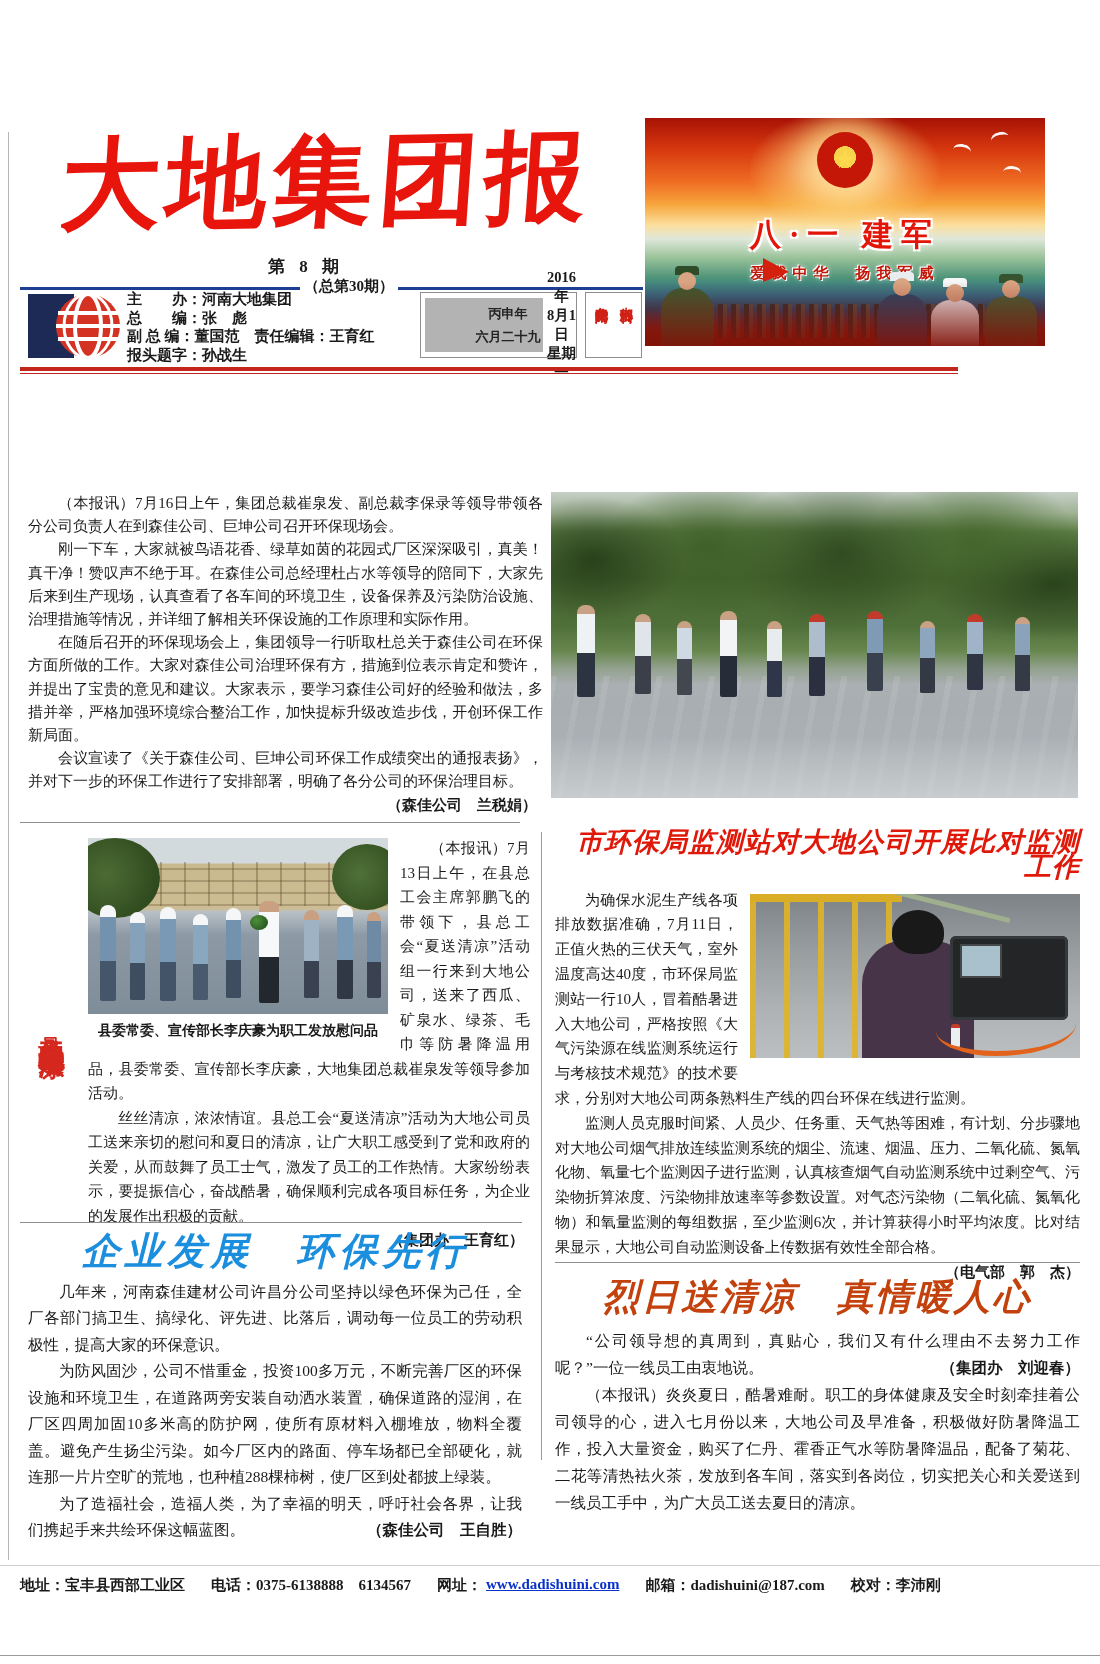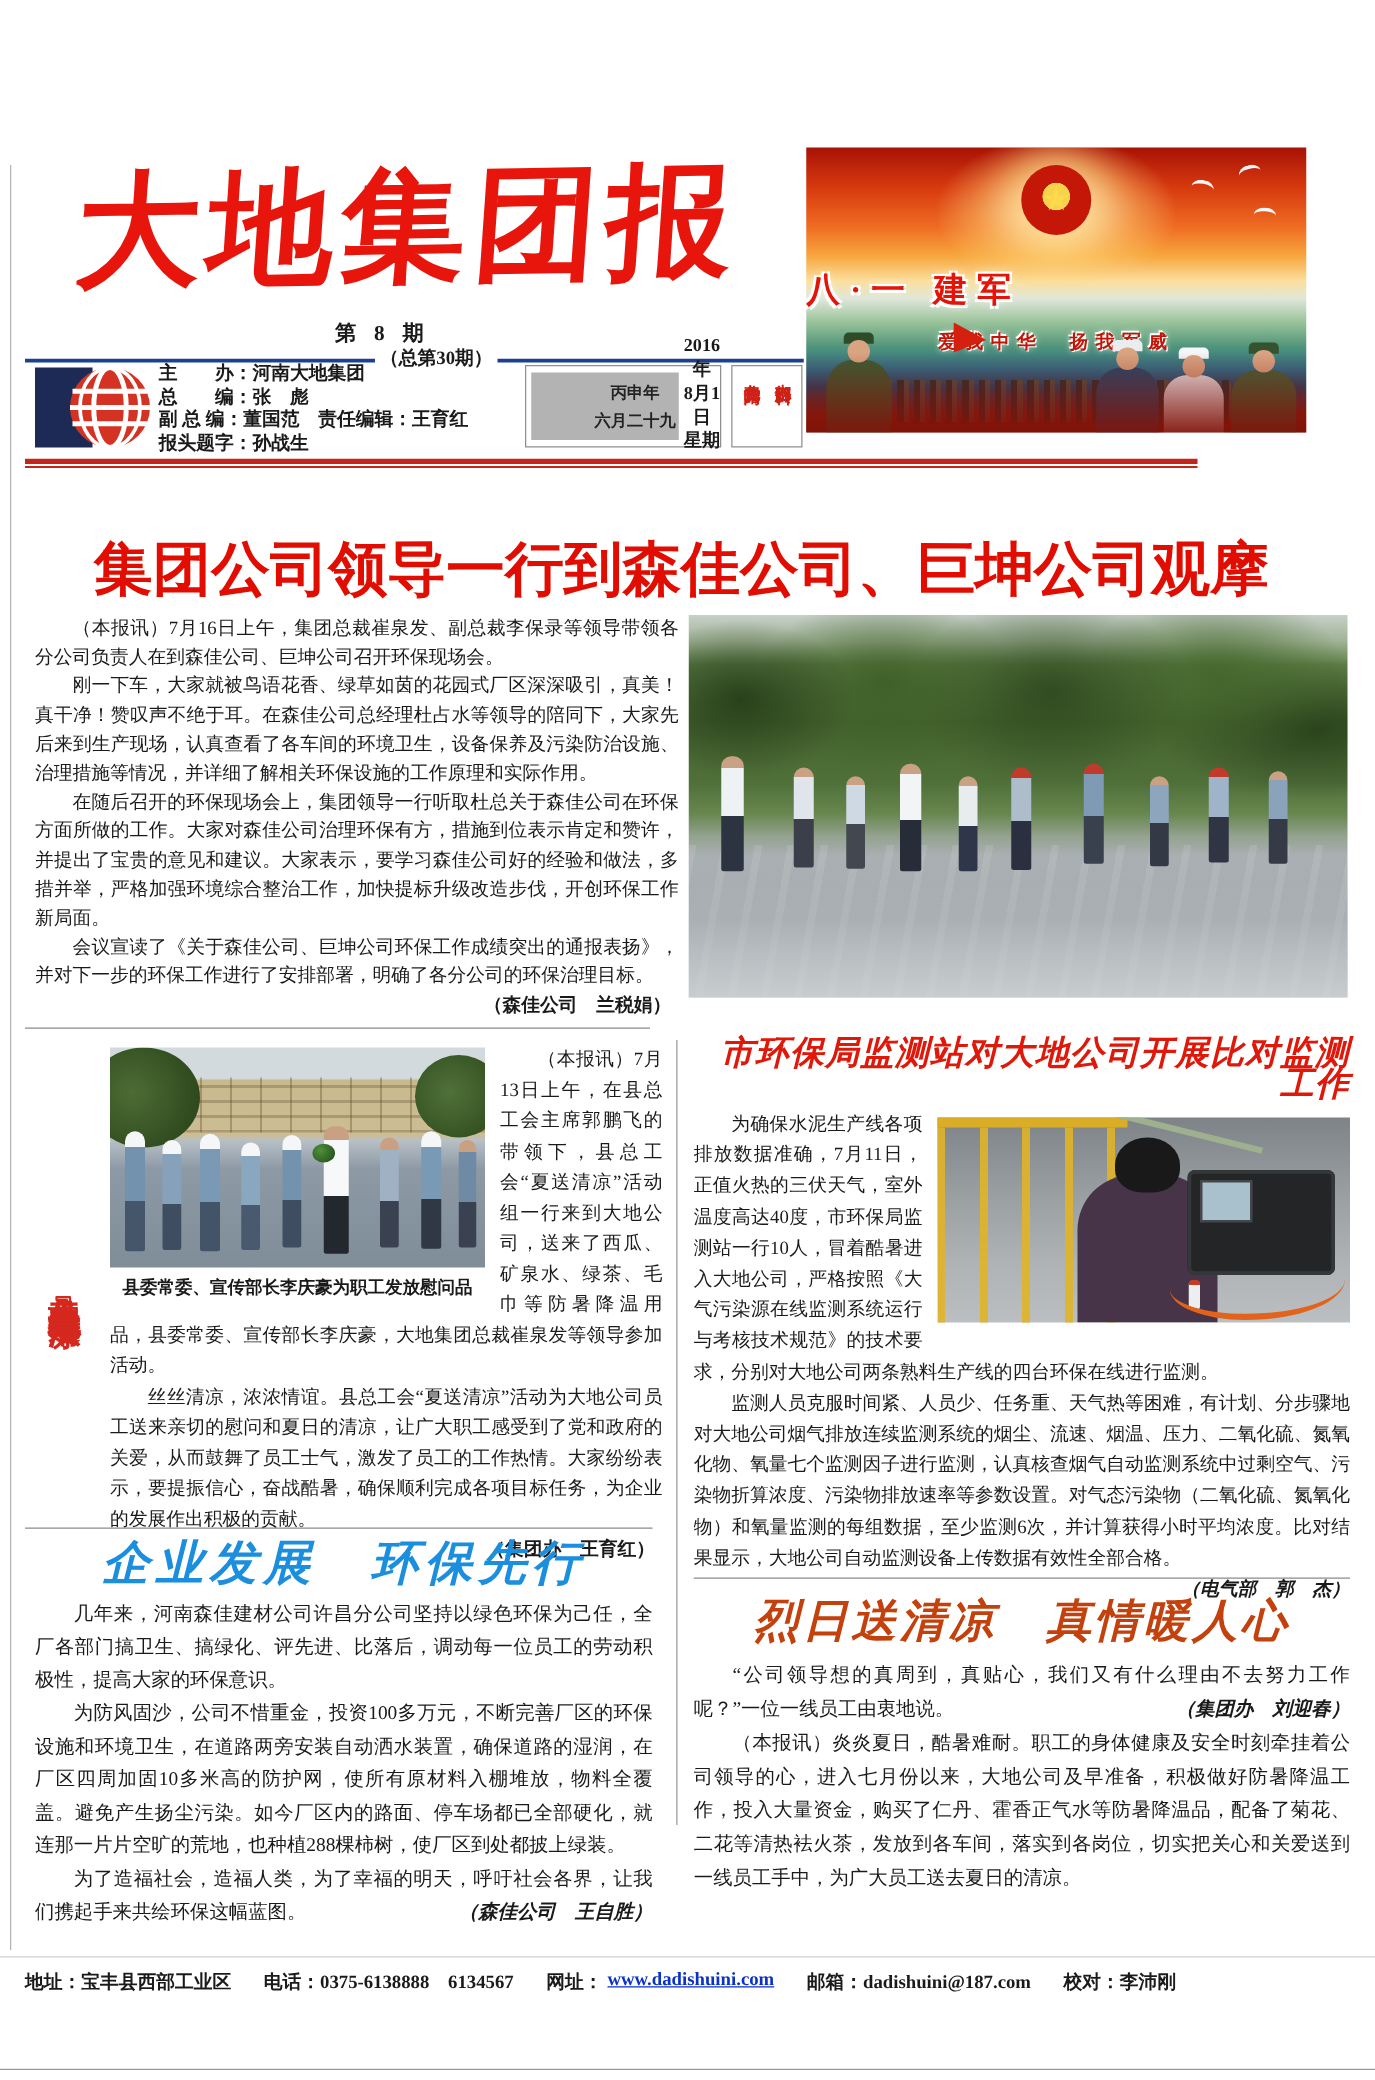--- a/index.html
+++ b/index.html
@@ -28,21 +28,21 @@
 
   
   .banner{position:absolute;left:645px;top:118px;width:400px;height:228px;overflow:hidden;
     background:linear-gradient(180deg,#a81205 0%,#d7390f 14%,#ef6d23 28%,#f7a63d 38%,#fbdf9e 47%,#dfe7da 53%,#9cc49b 61%,#4f9479 70%,#2a6e8d 78%,#1c4a70 84%,#8c1f12 94%,#75140a 100%);}
   .banner-glow{position:absolute;left:50%;top:-8px;width:190px;height:120px;margin-left:-95px;
     background:radial-gradient(ellipse at center,rgba(255,246,200,.95) 0%,rgba(255,220,130,.45) 45%,rgba(255,200,90,0) 72%);}
   .banner-emblem{position:absolute;left:50%;top:14px;width:56px;height:56px;margin-left:-28px;border-radius:50%;
     background:radial-gradient(circle at 50% 45%,#f6d34a 0 26%,#c41708 27% 78%,#f6d34a 79% 100%);
     box-shadow:0 0 26px 12px rgba(255,224,140,.55);display:flex;align-items:center;justify-content:center;
     color:#ffd94d;font-size:26px;line-height:1;}
-  .banner-title{position:absolute;left:0;top:96px;width:100%;text-align:left;font-size:27px;font-weight:900;color:#e31408;letter-spacing:8px;
+  .banner-title{position:absolute;left:0;top:96px;width:100%;text-align:center;font-size:31px;font-weight:900;color:#e31408;letter-spacing:8px;
     text-shadow:-2px -2px 0 #fff,2px -2px 0 #fff,-2px 2px 0 #fff,2px 2px 0 #fff,0 0 8px rgba(255,255,255,.9);}
   .banner-subtitle{position:absolute;left:0;top:146px;width:100%;text-align:center;font-size:15px;font-weight:bold;color:#c21708;letter-spacing:6px;
     text-shadow:-1px -1px 0 #fff,1px 1px 0 #fff,0 0 5px rgba(255,255,255,.9);}
   .dove{position:absolute;width:18px;height:10px;border-top:3px solid #fff;border-radius:50% 50% 0 0;opacity:.95;}
   .banner-troops{position:absolute;left:60px;bottom:8px;width:280px;height:34px;
     background:repeating-linear-gradient(90deg,rgba(40,46,40,.85) 0 5px,rgba(90,86,64,.75) 5px 9px,rgba(40,46,40,0) 9px 13px);
     border-radius:4px;}
   .banner-fade{position:absolute;left:0;bottom:0;width:100%;height:64px;background:linear-gradient(0deg,rgba(130,18,8,.92),rgba(130,18,8,0));}
   .bust{position:absolute;bottom:0;border-radius:40% 40% 0 0;}
   .bust .head{position:absolute;left:50%;top:-16px;width:18px;height:18px;margin-left:-9px;border-radius:50%;background:#d9a482;}
@@ -55,21 +55,21 @@
   .divider{position:absolute;height:1px;background:#8c8c8c;}
   .vdivider{position:absolute;width:1px;background:#9a9a9a;}
 
   
   .kicker{position:absolute;left:0;top:391px;width:1080px;text-align:center;font-size:30px;letter-spacing:3px;color:#151515;}
   .headline{position:absolute;left:10px;top:424px;width:1070px;text-align:center;font-size:47px;font-weight:900;color:#e10d00;letter-spacing:0;white-space:nowrap;}
   .main-cols{position:absolute;left:28px;top:492px;width:1050px;display:flex;gap:8px;}
   .main-text{width:515px;font-size:15px;line-height:23.2px;text-align:justify;}
   .para{margin:0;text-indent:2em;}
   .byline-line{margin:0;text-align:right;font-weight:bold;padding-right:6px;}
-  .inline-byline{font-weight:bold;float:right;font-style:italic;}
+  .inline-byline{font-weight:bold;float:right;}
 
   .photo{position:relative;overflow:hidden;}
   .photo-main{width:527px;height:306px;
     background:linear-gradient(180deg,#c6d0c8 0%,#9fb294 7%,#5d7f46 13%,#46662f 28%,#50703a 44%,#68874f 52%,#95a391 58%,#a8aeb1 63%,#999fa3 80%,#babfc1 100%);}
   .photo-main .trees{position:absolute;inset:0;
     background:
       radial-gradient(ellipse 130px 90px at 8% 22%,rgba(32,52,20,.8),transparent 70%),
       radial-gradient(ellipse 150px 100px at 30% 18%,rgba(60,92,38,.85),transparent 70%),
       radial-gradient(ellipse 160px 110px at 55% 20%,rgba(40,66,26,.8),transparent 70%),
       radial-gradient(ellipse 150px 100px at 80% 16%,rgba(66,100,42,.85),transparent 70%),
@@ -200,21 +200,20 @@
     </div>
   </div>
 
   <div class="notice-box">
     <span class="notice-col">免费赠阅</span>
     <span class="notice-col">内部资料</span>
   </div>
 
   <div class="red-rule"></div>
 
-  <div class="headline">集团公司领导一行到森佳公司、巨坤公司观摩</div>
 
   <div class="main-cols">
     <div class="main-text">
       <p class="para">（本报讯）7月16日上午，集团总裁崔泉发、副总裁李保录等领导带领各分公司负责人在到森佳公司、巨坤公司召开环保现场会。</p>
       <p class="para">刚一下车，大家就被鸟语花香、绿草如茵的花园式厂区深深吸引，真美！真干净！赞叹声不绝于耳。在森佳公司总经理杜占水等领导的陪同下，大家先后来到生产现场，认真查看了各车间的环境卫生，设备保养及污染防治设施、治理措施等情况，并详细了解相关环保设施的工作原理和实际作用。</p>
       <p class="para">在随后召开的环保现场会上，集团领导一行听取杜总关于森佳公司在环保方面所做的工作。大家对森佳公司治理环保有方，措施到位表示肯定和赞许，并提出了宝贵的意见和建议。大家表示，要学习森佳公司好的经验和做法，多措并举，严格加强环境综合整治工作，加快提标升级改造步伐，开创环保工作新局面。</p>
       <p class="para">会议宣读了《关于森佳公司、巨坤公司环保工作成绩突出的通报表扬》，并对下一步的环保工作进行了安排部署，明确了各分公司的环保治理目标。</p>
       <p class="byline-line">（森佳公司　兰税娟）</p>
     </div>
     <div class="photo photo-main">

